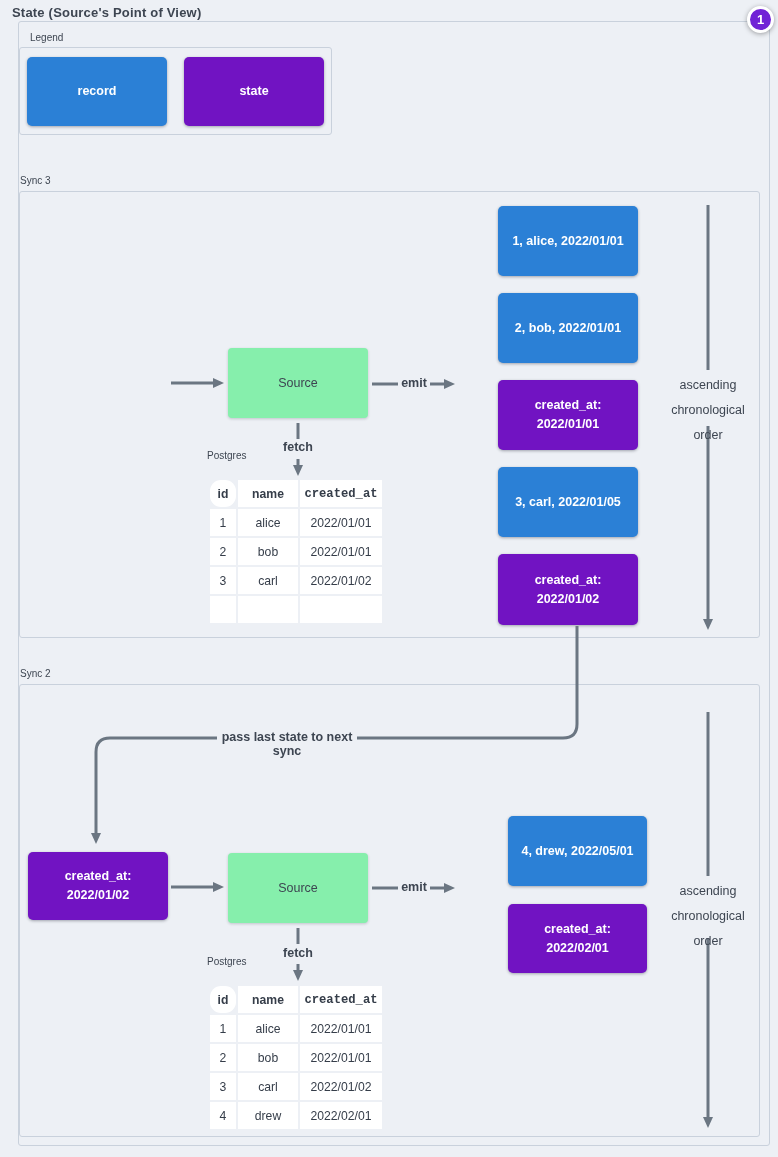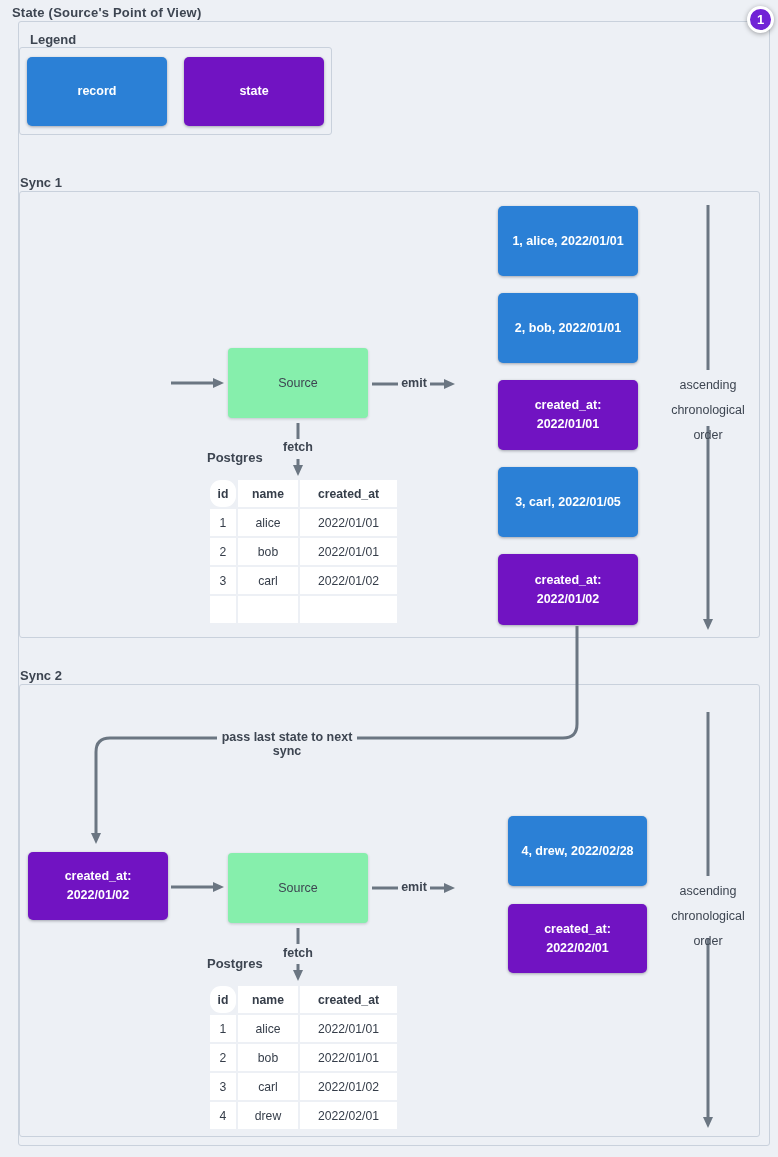--- a/index.html
+++ b/index.html
@@ -10,21 +10,21 @@
     --frame-border:#c9d1dc;
     --page-bg:#edf0f5;
     --text-dark:#3d4551;
   }
   *{margin:0;padding:0;box-sizing:border-box;}
   html,body{background:var(--page-bg);}
   body{font-family:"Liberation Sans","DejaVu Sans",sans-serif;color:var(--text-dark);}
   .page{position:relative;width:778px;height:1157px;background:var(--page-bg);overflow:hidden;}
   .abs{position:absolute;}
   .frame{border:1.5px solid var(--frame-border);border-radius:3px;background:transparent;z-index:1;}
-  .lbl{font-size:13px;font-weight:700;color:var(--text-dark);z-index:3;}
+  .lbl{font-size:10px;font-weight:400;color:var(--text-dark);z-index:3;}
   .title{font-size:13px;font-weight:600;color:var(--text-dark);letter-spacing:.2px;z-index:3;}
   .box{display:flex;align-items:center;justify-content:center;border-radius:5px;
        color:#fff;font-weight:700;font-size:12.5px;line-height:19px;text-align:center;
        white-space:pre-line;box-shadow:0 1px 3px rgba(16,24,40,.35);z-index:2;}
   .box-record{background:var(--record-blue);}
   .box-state{background:var(--state-purple);}
   .box-source{background:#86efac;color:var(--text-dark);font-weight:500;border-radius:4px;
               box-shadow:0 1px 3px rgba(16,24,40,.2);}
   .conn-label{font-size:12.5px;color:var(--text-dark);text-align:center;z-index:6;font-weight:bold;}
   .masked{background:var(--page-bg);}
@@ -33,39 +33,39 @@
   .badge{width:27px;height:27px;border-radius:50%;background:var(--badge-purple);
          border:3px solid #fff;box-shadow:0 1px 5px rgba(0,0,0,.35);
          display:flex;align-items:center;justify-content:center;
          color:#fff;font-size:13px;font-weight:700;z-index:10;}
   table.db{border-collapse:separate;border-spacing:2px;z-index:2;position:absolute;}
   table.db th,table.db td{background:#fff;height:27px;text-align:center;vertical-align:middle;
          font-size:12.2px;color:#353d49;padding:0 2px;}
   table.db th{font-weight:700;}
   .col-id{width:26px;border-radius:11px;}
   .col-name{width:60px;}
-  .col-created{width:97px;}
+  .col-created{width:82px;font-family:Liberation Mono, monospace;}
   svg.connectors{position:absolute;left:0;top:0;z-index:5;pointer-events:none;}
   svg.connectors line,svg.connectors path.wire{stroke:var(--arrow-gray);stroke-width:3;fill:none;}
 </style>
 </head>
 <body>
 
 <div class="page">
 
   <div class="abs title" style="left:12px;top:5px;">State (Source's Point of View)</div>
   <div class="abs frame" style="left:18px;top:21px;width:752px;height:1125px;"></div>
   <div class="abs badge" style="left:747px;top:6px;">1</div>
 
   <div class="abs lbl" style="left:30px;top:32px;">Legend</div>
   <div class="abs frame" style="left:19px;top:47px;width:313px;height:88px;"></div>
   <div class="abs box box-state" style="left:184px;top:57px;width:140px;height:69px;">state</div>
   <div class="abs box box-record" style="left:27px;top:57px;width:140px;height:69px;">record</div>
 
-  <div class="abs lbl" style="left:20px;top:175px;">Sync 1</div>
+  <div class="abs lbl" style="left:20px;top:175px;">Sync 3</div>
   <div class="abs frame" style="left:19px;top:191px;width:741px;height:447px;"></div>
 
   <div class="abs box box-source" style="left:228px;top:348px;width:140px;height:70px;">Source</div>
 
   <div class="abs conn-label" style="left:399px;top:376px;width:30px;">emit</div>
   <div class="abs conn-label" style="left:270px;top:440px;width:56px;">fetch</div>
   <div class="abs lbl" style="left:207px;top:450px;">Postgres</div>
 
   <table class="db" style="left:208px;top:478px;">
     <tbody>
@@ -145,21 +145,21 @@
       <td>2022/01/02</td>
     </tr>
     <tr>
       <td>4</td>
       <td>drew</td>
       <td>2022/02/01</td>
     </tr>
   </tbody>
     </table>
 
-  <div class="abs box box-record" style="left:508px;top:816px;width:139px;height:70px;">4, drew, 2022/02/28</div>
+  <div class="abs box box-record" style="left:508px;top:816px;width:139px;height:70px;">4, drew, 2022/05/01</div>
   <div class="abs box box-state" style="left:508px;top:904px;width:139px;height:69px;">created_at:
 2022/02/01</div>
 
   <div class="abs order-note" style="left:645px;top:879px;width:126px;">ascending
 chronological
 order</div>
 
   <svg class="connectors" width="778" height="1157" viewBox="0 0 778 1157">
     <defs>
       <marker id="arw" markerUnits="userSpaceOnUse" markerWidth="12" markerHeight="11" refX="0" refY="5" orient="auto">

